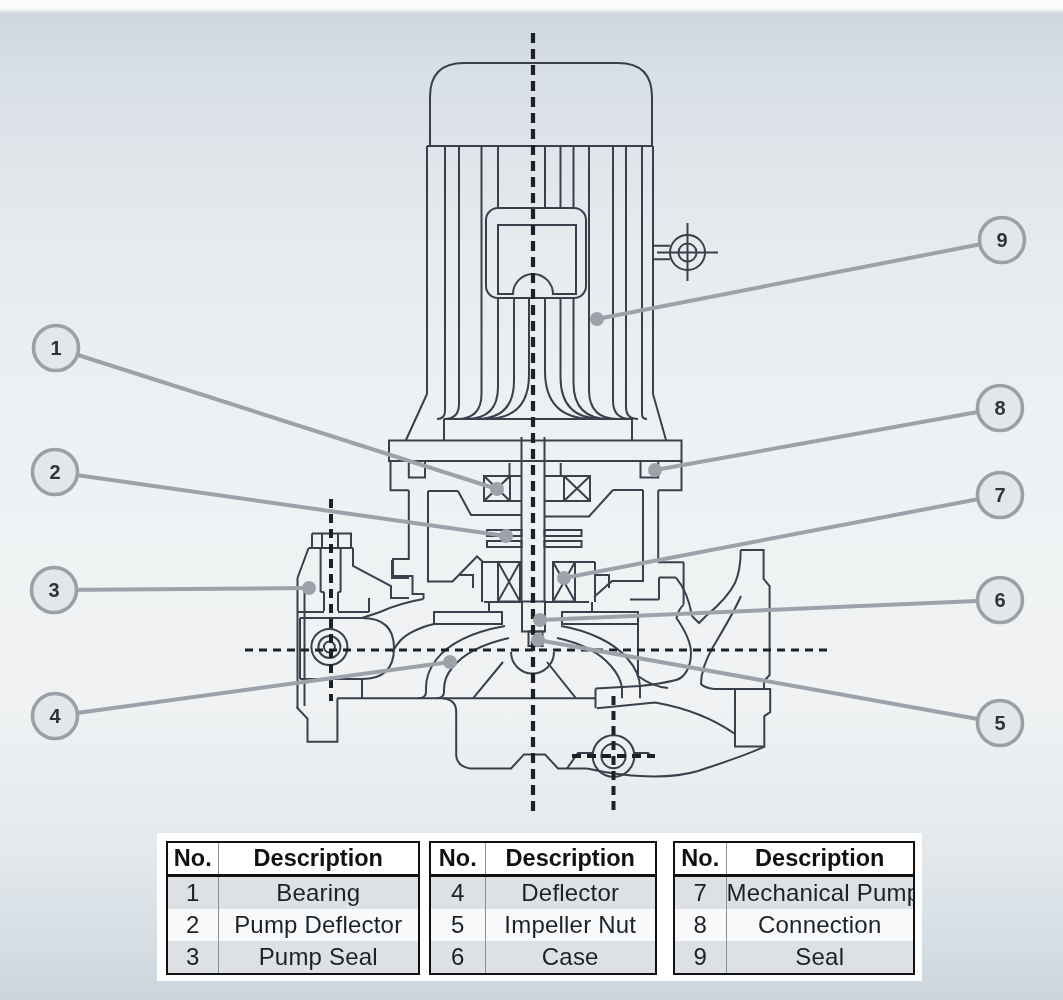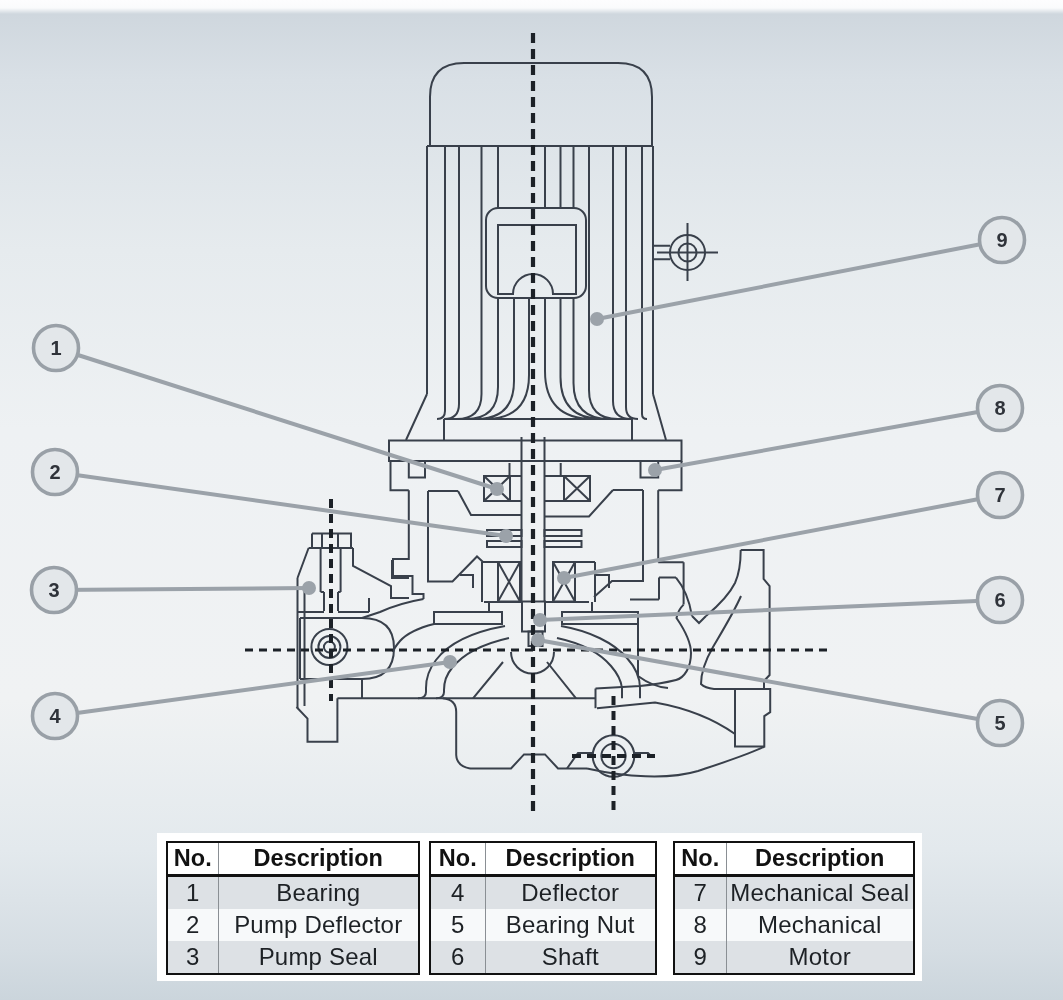--- a/index.html
+++ b/index.html
@@ -222,44 +222,44 @@
       <tr class="hdr">
         <td class="noc">No.</td>
         <td>Description</td>
       </tr>
   <tr class="rg">
         <td class="noc">4</td>
         <td>Deflector</td>
       </tr>
   <tr class="rw">
         <td class="noc">5</td>
-        <td>Bearing Nut</td>
+        <td>Impeller Nut</td>
       </tr>
   <tr class="rg">
         <td class="noc">6</td>
-        <td>Shaft</td>
+        <td>Case</td>
       </tr>
 </tbody>
   </table>
 <table style="left:673px;top:841px;width:242px;height:134px;border:2px solid #111;">
   <colgroup>
       <col style="width:52px">
       <col>
     </colgroup>
   <tbody>
       <tr class="hdr">
         <td class="noc">No.</td>
         <td>Description</td>
       </tr>
   <tr class="rg">
         <td class="noc">7</td>
-        <td>Mechanical Seal</td>
+        <td>Mechanical Pump</td>
       </tr>
   <tr class="rw">
         <td class="noc">8</td>
-        <td>Mechanical</td>
+        <td>Connection</td>
       </tr>
   <tr class="rg">
         <td class="noc">9</td>
-        <td>Motor</td>
+        <td>Seal</td>
       </tr>
 </tbody>
   </table>
 
 </body></html>

